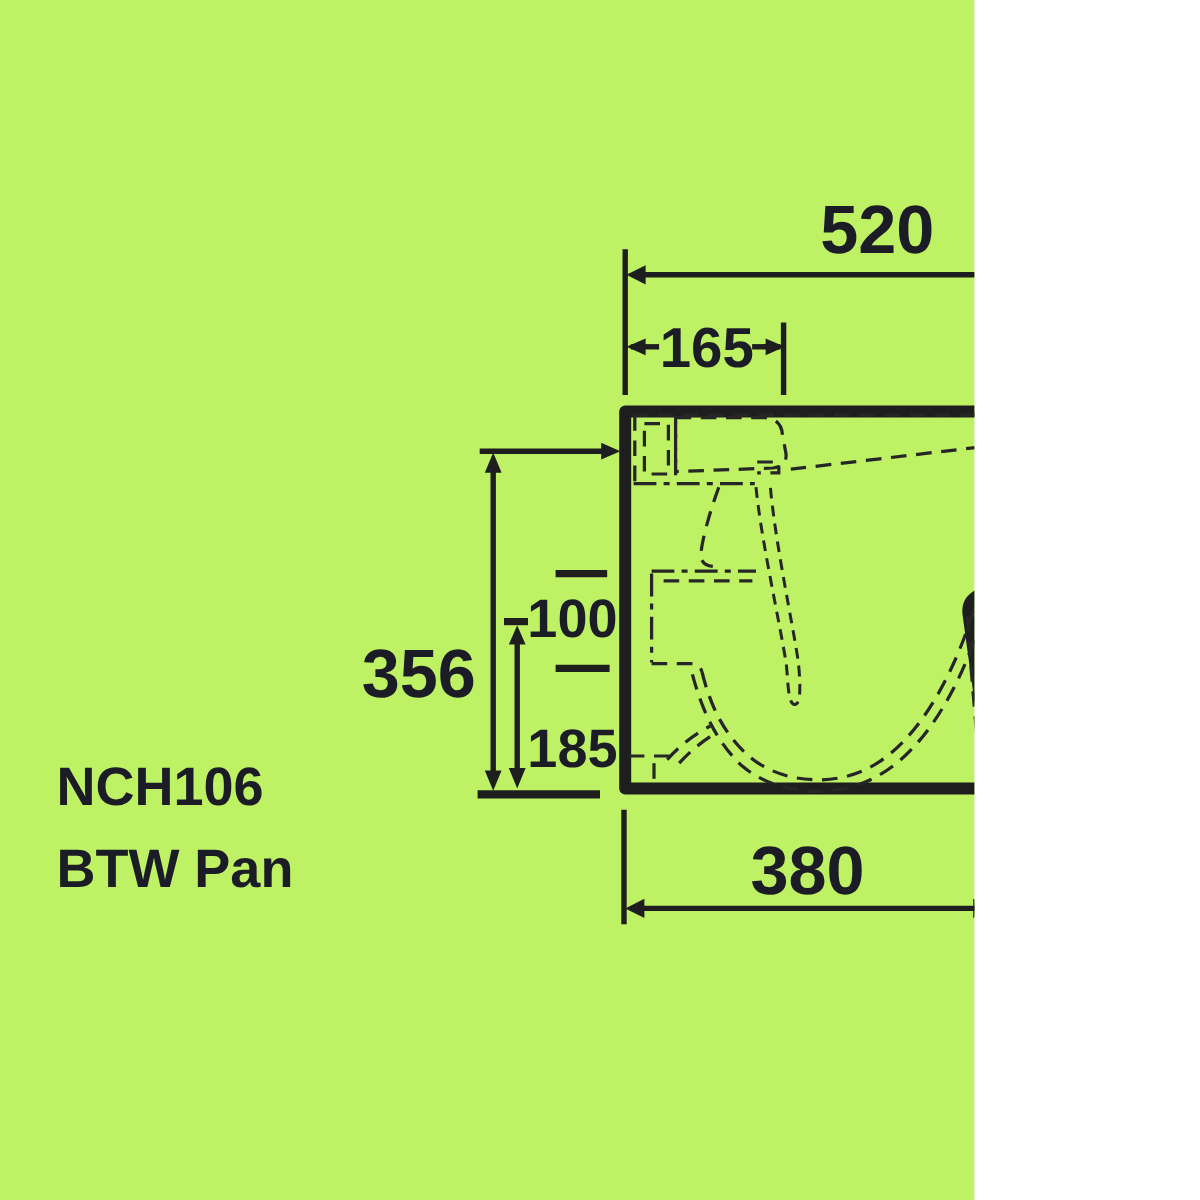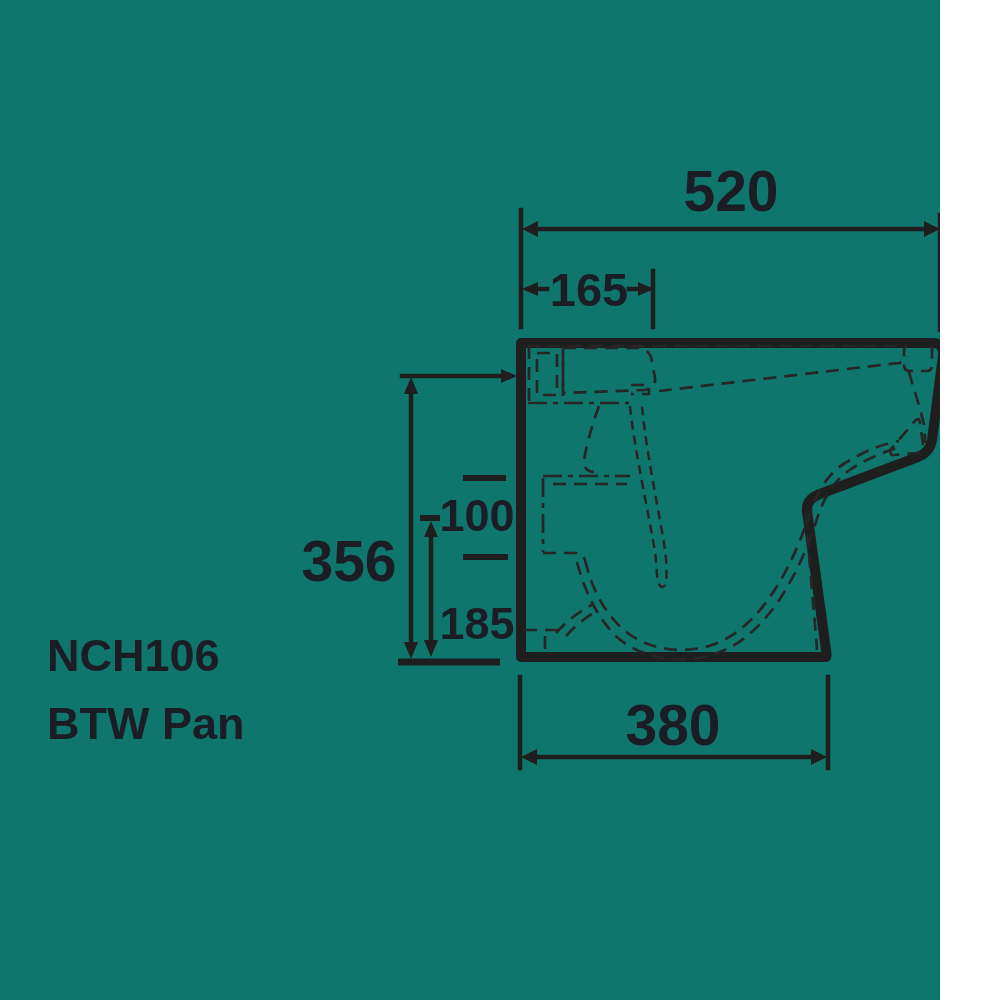--- a/index.html
+++ b/index.html
@@ -1,19 +1,19 @@
 <!DOCTYPE html>
 <html><head>
 <meta charset="utf-8">
 <style>
   html,body{margin:0;padding:0;background:#ffffff;}
   .sheet{
     position:relative;
-    width:940px;height:1000px;
-    background:#0f766e;
+    width:812px;height:1000px;
+    background:#bef264;
     font-family:"Liberation Sans", sans-serif;
     overflow:hidden;
   }
   .sheet svg{display:block;width:1000px;height:1000px;}
   .thick{stroke:#1e1e1e;stroke-width:10;fill:none;stroke-linejoin:round;stroke-linecap:square;}
   .dline{stroke:#1e1e1e;stroke-width:4.5;fill:none;stroke-linecap:square;}
   .tick{stroke:#1e1e1e;stroke-width:6;fill:none;stroke-linecap:butt;}
   .refbar{stroke:#1e1e1e;stroke-width:7;fill:none;stroke-linecap:butt;}
   .dash{stroke:#262626;stroke-width:2.7;fill:none;stroke-dasharray:13 8;stroke-linecap:butt;}
   .dashfine{stroke:#262626;stroke-width:2.5;fill:none;stroke-dasharray:9 6;stroke-linecap:butt;}

